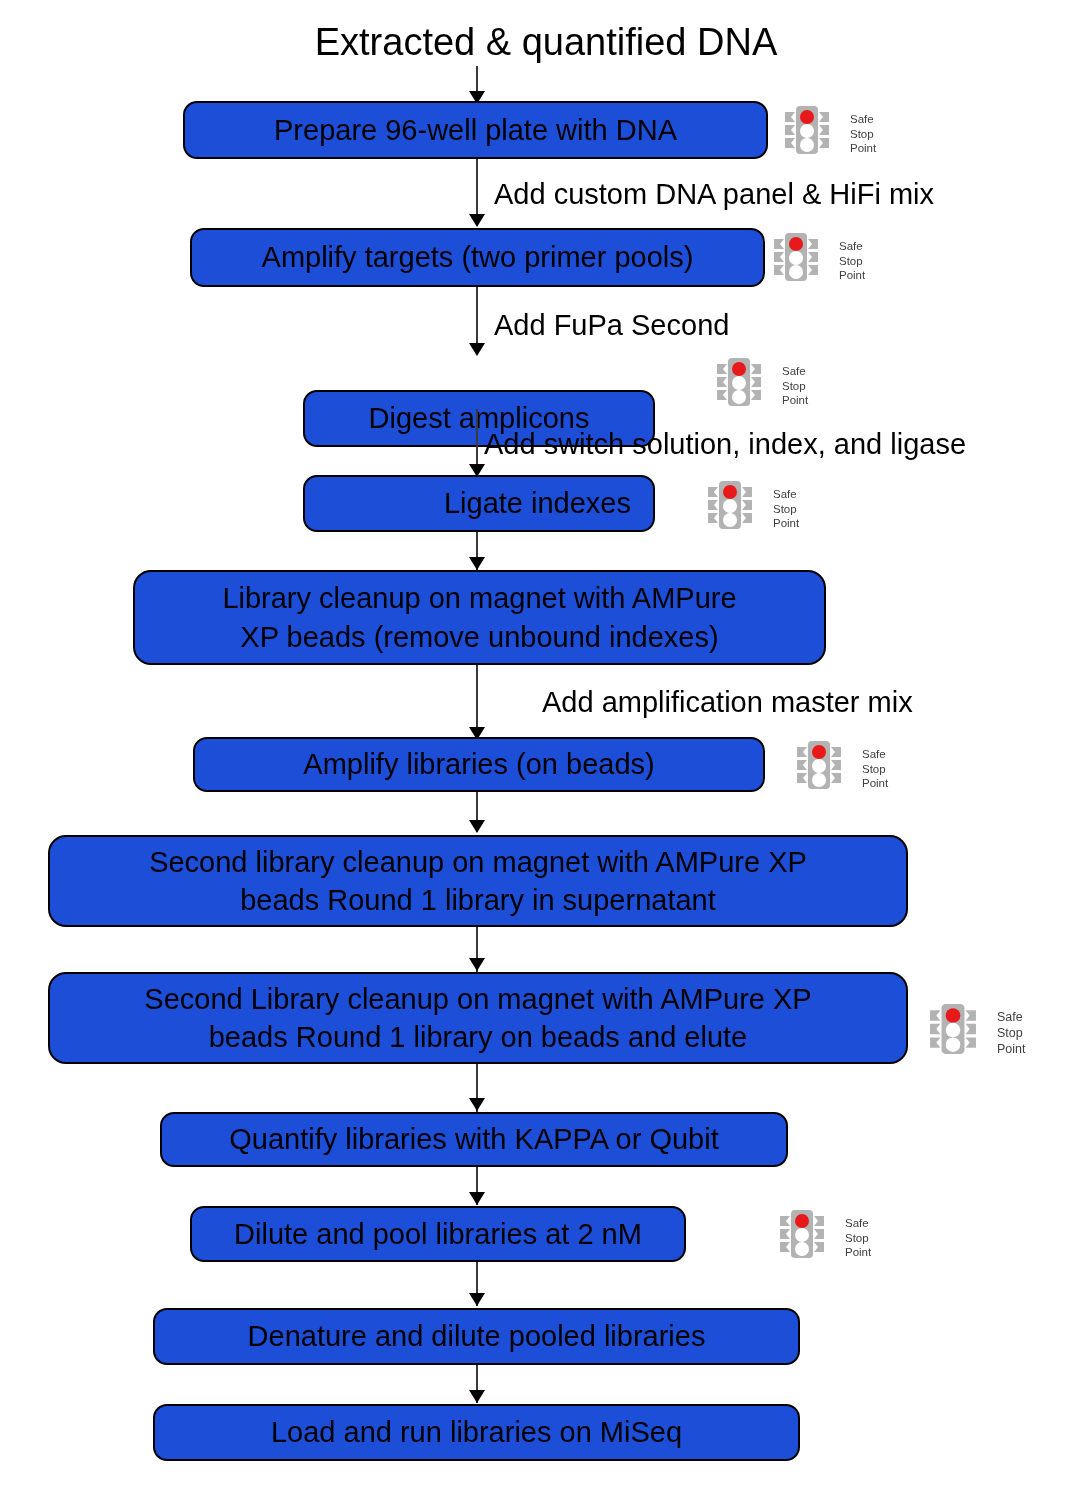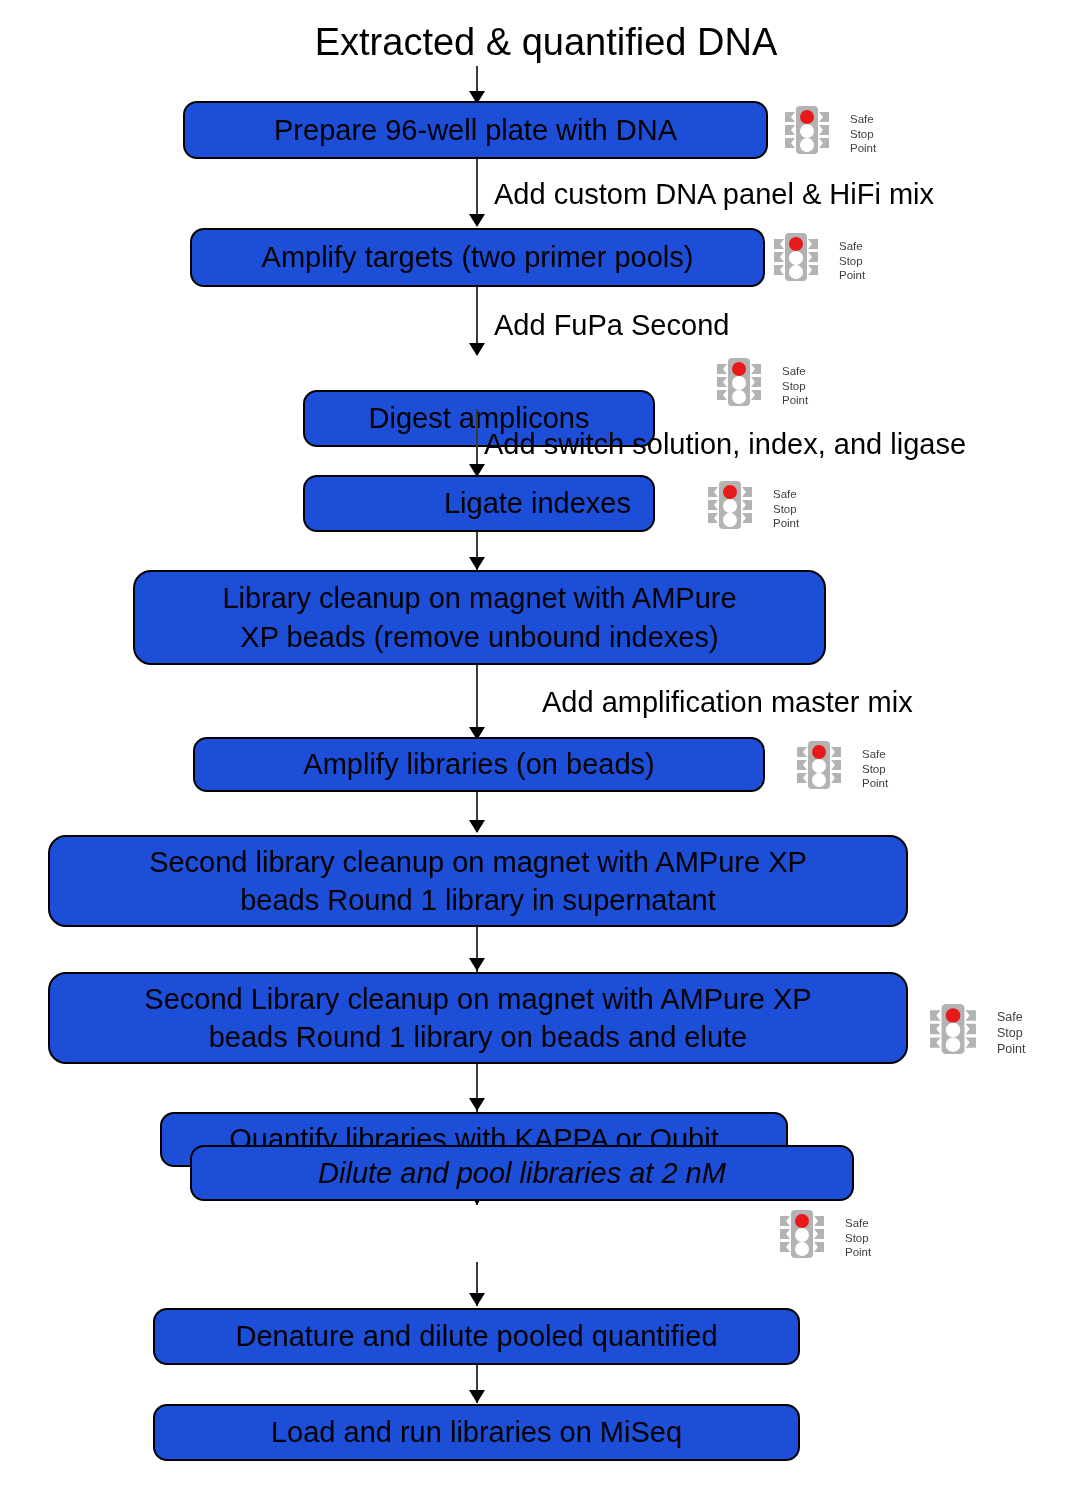--- a/index.html
+++ b/index.html
@@ -297,21 +297,21 @@
   <div class="connector" style="left:476px; top:1064px; height:48px;"></div>
   <div class="arrowhead" style="left:469px; top:1098px;"></div>
 
   <div class="node" id="node-n9" style="left:160px; top:1112px; width:628px; height:55px;">
     <span>Quantify libraries with KAPPA or Qubit</span>
   </div>
 
   <div class="connector" style="left:476px; top:1167px; height:38px;"></div>
   <div class="arrowhead" style="left:469px; top:1192px;"></div>
 
-  <div class="node" id="node-n10" style="left:190px; top:1145px; width:664px; height:56px;font-style:italic;">
+  <div class="node" id="node-n10" style="left:190px; top:1206px; width:496px; height:56px;">
     <span>Dilute and pool libraries at 2 nM</span>
   </div>
   <div class="ssp" style="left:779px; top:1206px;">
     <svg class="tl-svg" width="46" height="54" viewBox="0 0 46 54">
       <g fill="#b3b3b3">
         <path d="M1 10 L11 10 L7 15 L11 20 L1 20 Z"></path>
         <path d="M1 23 L11 23 L7 28 L11 33 L1 33 Z"></path>
         <path d="M1 36 L11 36 L7 41 L11 46 L1 46 Z"></path>
         <path d="M35 10 L45 10 L45 20 L35 20 L39 15 Z"></path>
         <path d="M35 23 L45 23 L45 33 L35 33 L39 28 Z"></path>
@@ -326,21 +326,21 @@
       <span>Safe</span>
       <span>Stop</span>
       <span>Point</span>
     </span>
   </div>
 
   <div class="connector" style="left:476px; top:1262px; height:44px;"></div>
   <div class="arrowhead" style="left:469px; top:1293px;"></div>
 
   <div class="node" id="node-n11" style="left:153px; top:1308px; width:647px; height:57px;">
-    <span>Denature and dilute pooled quantified</span>
+    <span>Denature and dilute pooled libraries</span>
   </div>
 
   <div class="connector" style="left:476px; top:1365px; height:38px;"></div>
   <div class="arrowhead" style="left:469px; top:1390px;"></div>
 
   <div class="node" id="node-n12" style="left:153px; top:1404px; width:647px; height:57px;">
     <span>Load and run libraries on MiSeq</span>
   </div>
 
 </div>

